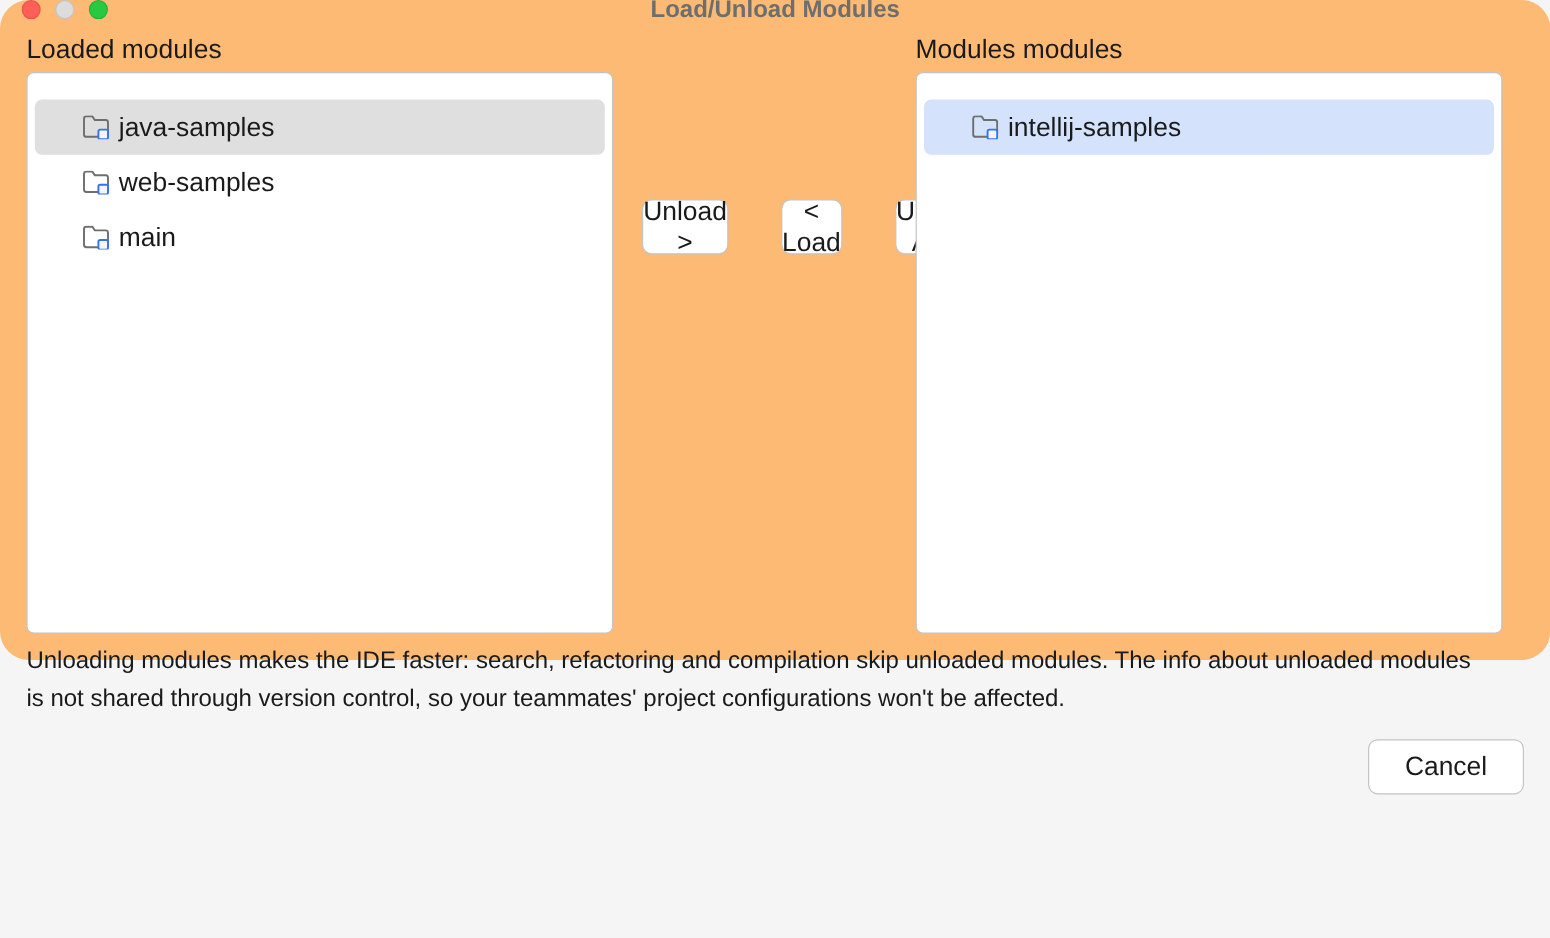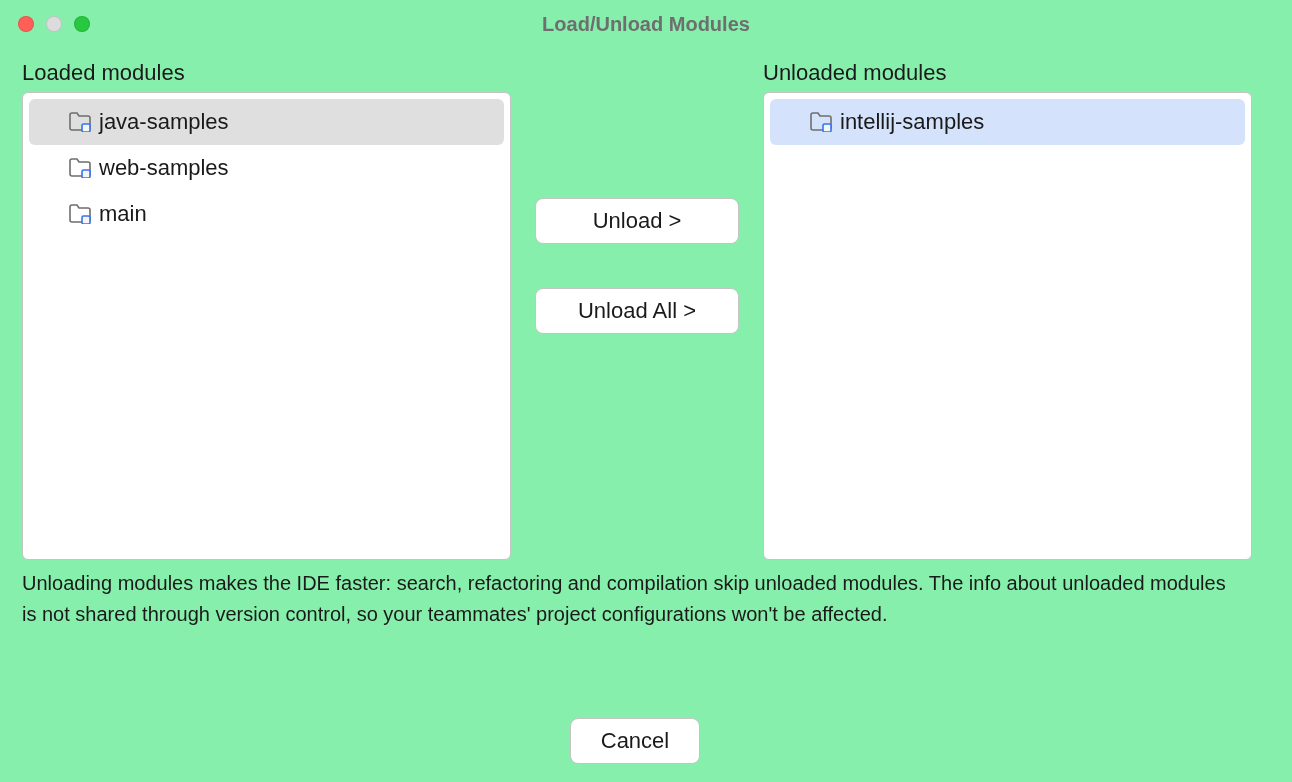--- a/index.html
+++ b/index.html
@@ -9,23 +9,23 @@
     }
     body {
       font-family: -apple-system, BlinkMacSystemFont, "Segoe UI", Helvetica, Arial, sans-serif;
       background: #f5f5f5;
       width: 1292px;
       height: 782px;
       overflow: hidden;
     }
     .window {
       width: 1292px;
-      height: 782px;
-      background: #86efac;
-      border-radius: 0;
+      height: 550px;
+      background: #fdba74;
+      border-radius: 24px;
       display: flex;
       flex-direction: column;
       position: relative;
     }
     .titlebar {
       height: 48px;
       display: flex;
       align-items: center;
       position: relative;
       padding: 0 18px;
@@ -73,21 +73,21 @@
       font-size: 22px;
       color: #1a1a1a;
       margin-bottom: 6px;
       font-weight: 400;
     }
     .listbox {
       border: 1px solid #c4c4c4;
       border-radius: 6px;
       background: #ffffff;
       height: 468px;
-      padding: 6px 6px;
+      padding: 22px 6px;
       overflow: hidden;
     }
     .list-item {
       display: flex;
       align-items: center;
       height: 46px;
       padding: 0 8px 0 40px;
       border-radius: 6px;
       font-size: 22px;
       color: #1a1a1a;
@@ -103,21 +103,21 @@
     }
     .module-icon {
       width: 22px;
       height: 20px;
       flex-shrink: 0;
       position: relative;
     }
     .module-icon svg { display: block; }
     .middle-buttons {
       display: flex;
-      flex-direction: column;
+      flex-direction: row;
       gap: 44px;
       width: 204px;
       padding-top: 138px;
     }
     .btn {
       height: 46px;
       border: 1px solid #c4c4c4;
       border-radius: 8px;
       background: #ffffff;
       font-size: 22px;
@@ -130,21 +130,21 @@
     }
     .description {
       font-size: 20px;
       color: #1a1a1a;
       line-height: 1.55;
       margin-top: 8px;
       padding-right: 40px;
     }
     .footer {
       display: flex;
-      justify-content: center;
+      justify-content: flex-end;
       gap: 18px;
       padding: 18px 22px 18px 0;
     }
     .footer .btn {
       width: 130px;
     }
     .btn-primary {
       background: #3574f0;
       border-color: #3574f0;
       color: #ffffff;
@@ -194,25 +194,26 @@
       <rect x="13" y="12" width="8" height="8" rx="1.5" fill="#f5f5f5" stroke="#3574f0" stroke-width="1.6"></rect>
     </svg>
   </span>
               <span>main</span>
             </div>
           </div>
       </div>
 
       <div class="middle-buttons">
         <button class="btn">Unload &gt;</button>
+        <button class="btn">&lt; Load</button>
         <button class="btn">Unload All &gt;</button>
       </div>
 
       <div class="column">
-        <div class="column-label">Unloaded modules</div>
+        <div class="column-label">Modules modules</div>
         <div class="listbox" id="unloaded-list">
             <div class="list-item selected-blue">
               <span class="module-icon">
     <svg width="22" height="20" viewBox="0 0 22 20">
       <path d="M1 6 L1 3 Q1 1 3 1 L8 1 L10 4 L19 4 Q21 4 21 6 L21 16 Q21 18 19 18 L3 18 Q1 18 1 16 Z" fill="none" stroke="#6e6e6e" stroke-width="1.6"></path>
       <rect x="13" y="12" width="8" height="8" rx="1.5" fill="#f5f5f5" stroke="#3574f0" stroke-width="1.6"></rect>
     </svg>
   </span>
               <span>intellij-samples</span>
             </div>

